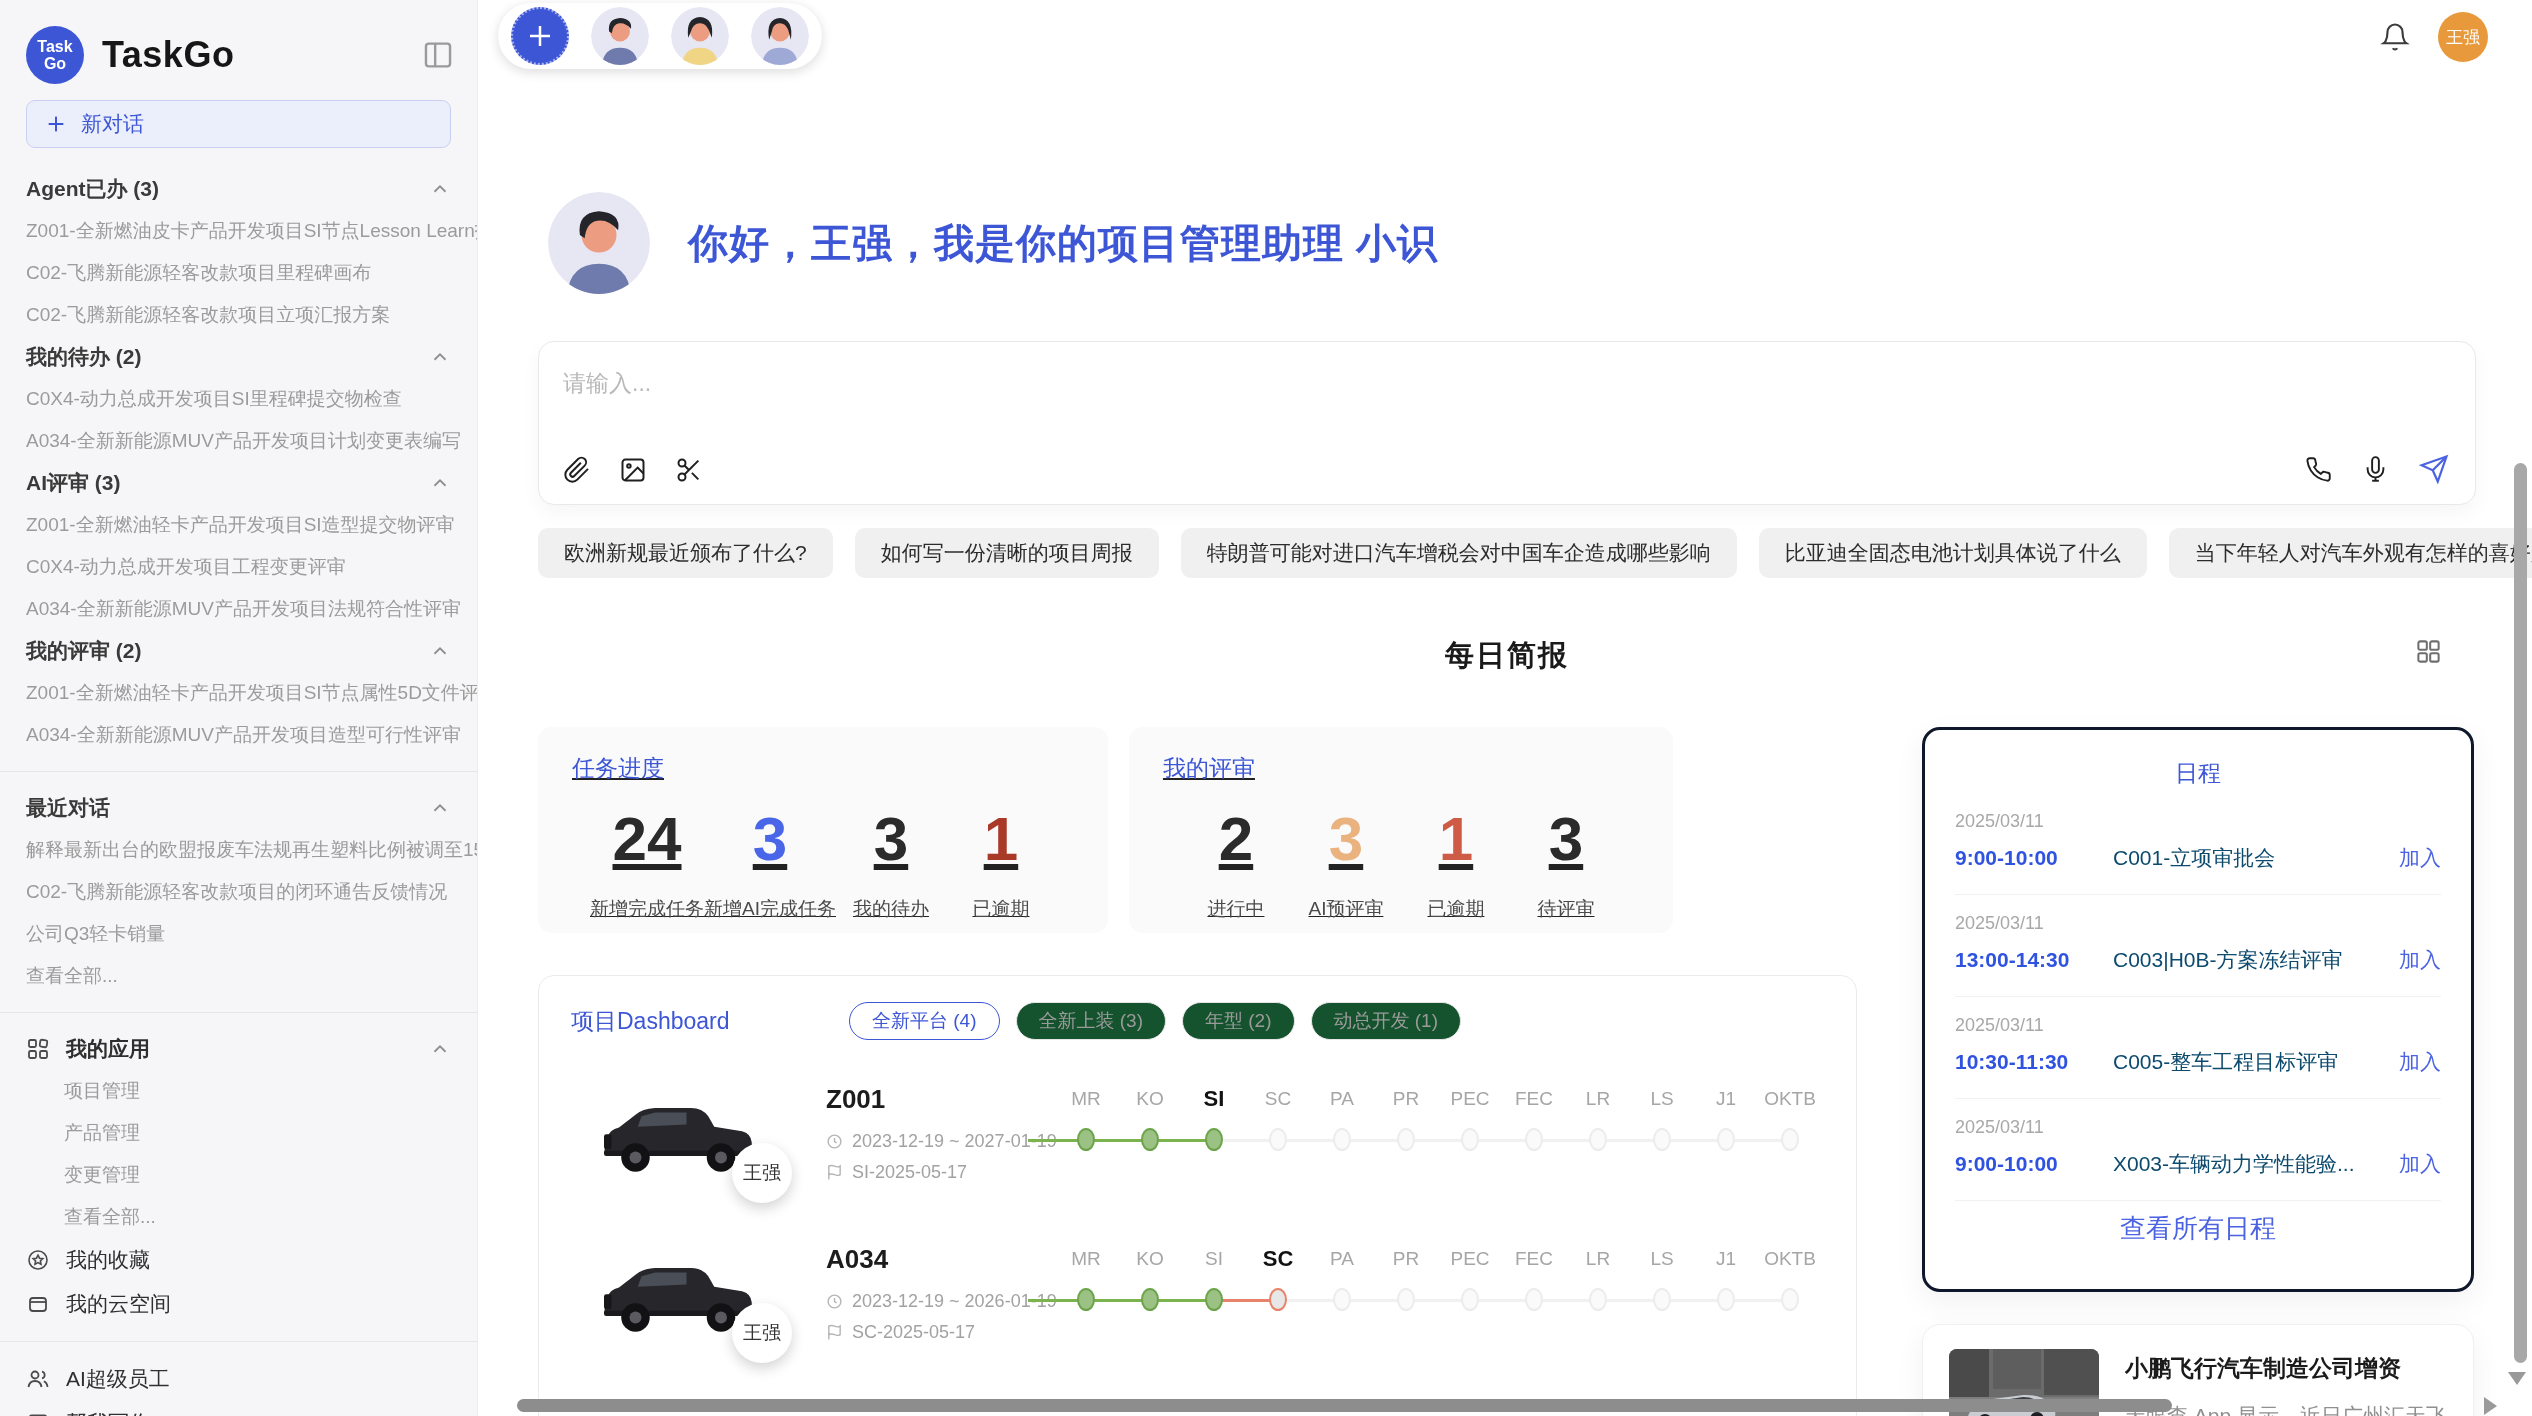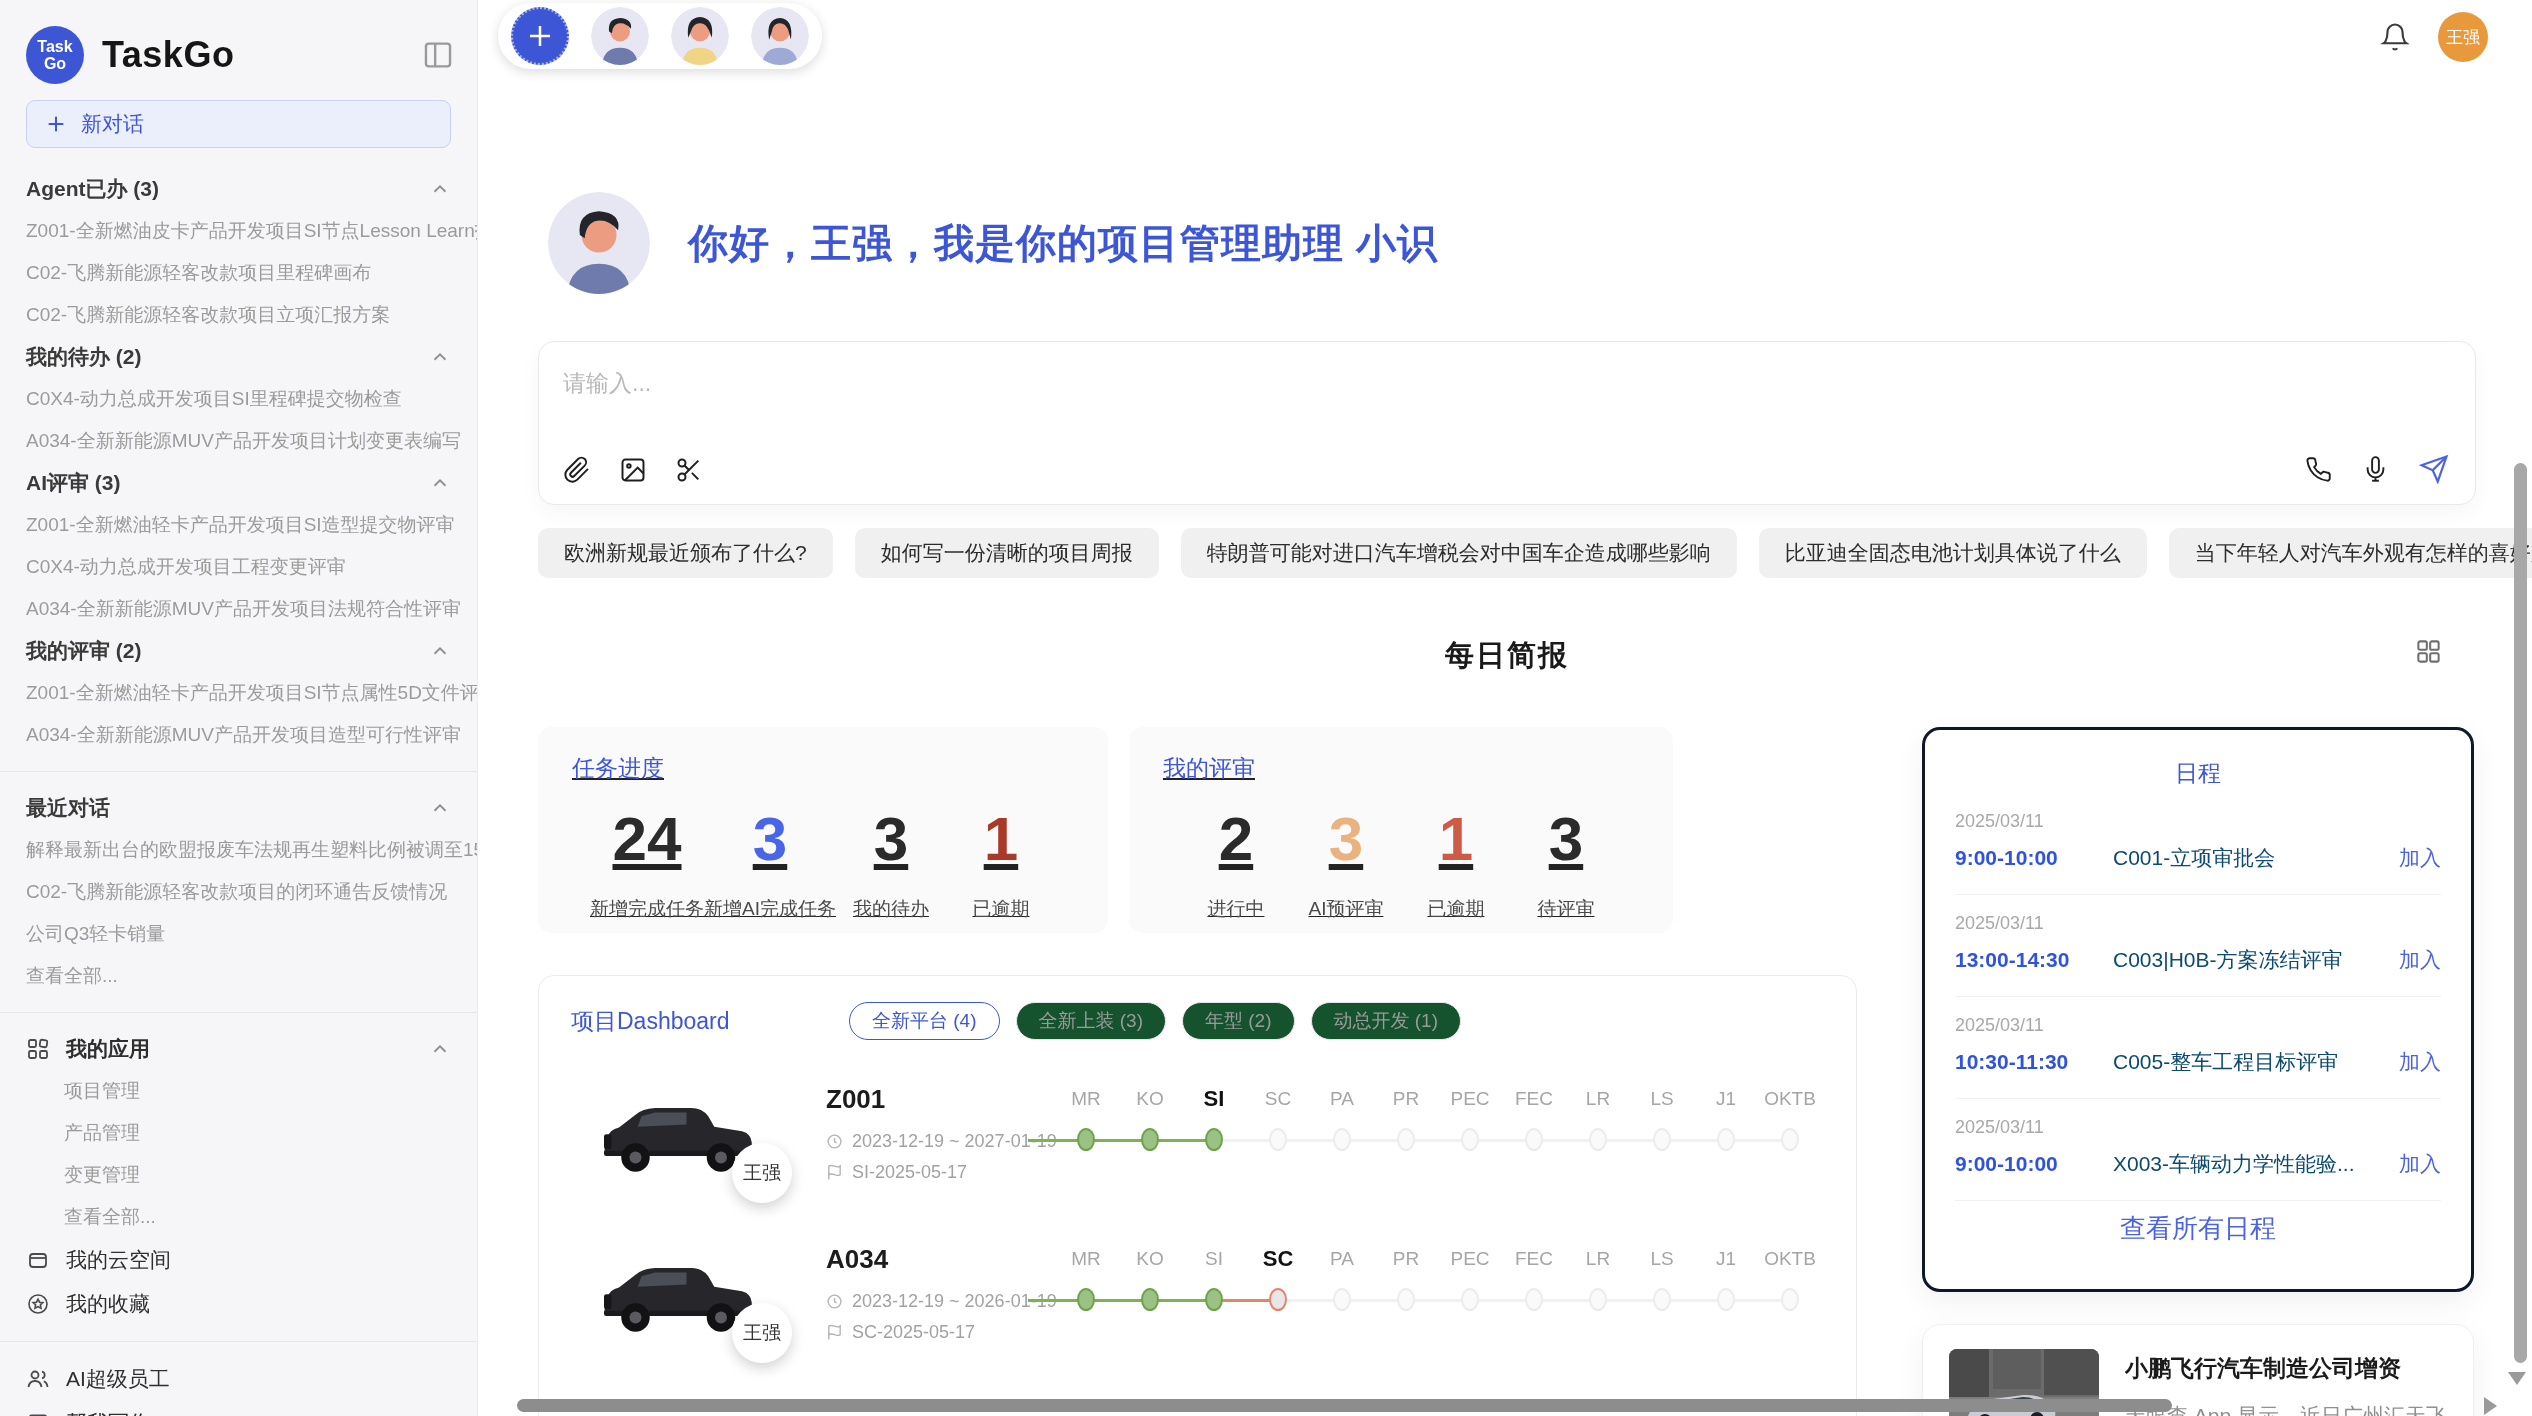--- a/index.html
+++ b/index.html
@@ -324,35 +324,35 @@
 
         <div class="sb-row sb-sub">项目管理</div>
 
         <div class="sb-row sb-sub">产品管理</div>
 
         <div class="sb-row sb-sub">变更管理</div>
 
       <div class="sb-row sb-sub">查看全部...</div>
       <div class="sb-row sb-link">
         <span class="sb-ico">
+            <svg class="icon" width="24" height="24" viewBox="0 0 24 24" fill="none" stroke="currentColor" stroke-width="1.6">
+              <circle cx="12" cy="12" r="9"></circle>
+              <path d="M12 7.2l1.5 3 3.3.4-2.4 2.3.6 3.3-3-1.6-3 1.6.6-3.3-2.4-2.3 3.3-.4z"></path>
+            </svg>
+          </span>
+        <span>我的收藏</span>
+      </div>
+      <div class="sb-row sb-link">
+        <span class="sb-ico">
             <svg class="icon" width="24" height="24" viewBox="0 0 24 24" fill="none" stroke="currentColor" stroke-width="1.8">
               <rect x="4" y="6" width="16" height="13" rx="3"></rect>
               <path d="M4 10h16"></path>
             </svg>
           </span>
         <span>我的云空间</span>
-      </div>
-      <div class="sb-row sb-link">
-        <span class="sb-ico">
-            <svg class="icon" width="24" height="24" viewBox="0 0 24 24" fill="none" stroke="currentColor" stroke-width="1.6">
-              <circle cx="12" cy="12" r="9"></circle>
-              <path d="M12 7.2l1.5 3 3.3.4-2.4 2.3.6 3.3-3-1.6-3 1.6.6-3.3-2.4-2.3 3.3-.4z"></path>
-            </svg>
-          </span>
-        <span>我的收藏</span>
       </div>
     </div>
 
     <div class="sb-divider"></div>
 
     <div>
       <div class="sb-row sb-link">
         <span class="sb-ico">
             <svg class="icon" width="24" height="24" viewBox="0 0 24 24" fill="none" stroke="currentColor" stroke-width="1.8">
               <circle cx="9" cy="8" r="3.5"></circle>

